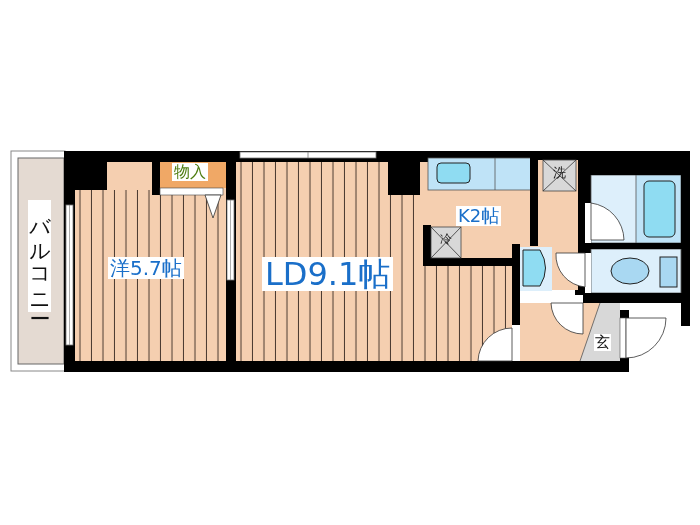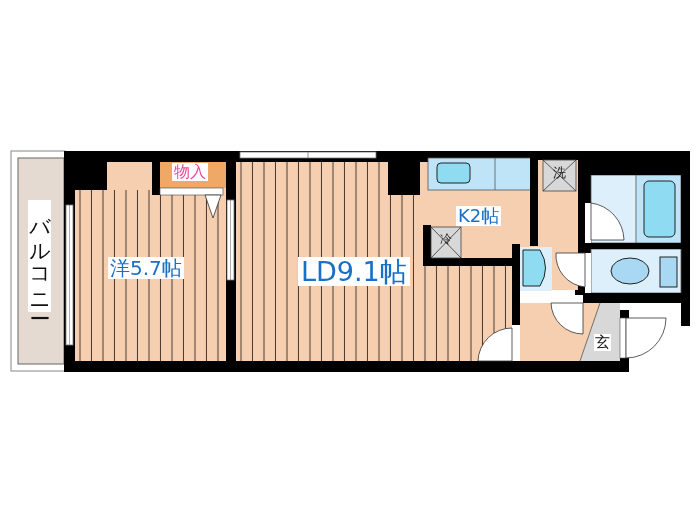--- a/index.html
+++ b/index.html
@@ -1,21 +1,21 @@
 <!DOCTYPE html>
 <html><head>
 <meta charset="utf-8">
 <style>
   html, body { margin: 0; padding: 0; background: #ffffff; }
   body { width: 700px; height: 525px; position: relative; overflow: hidden;
          font-family: "DejaVu Sans", "Liberation Sans", sans-serif; }
   #plan { position: absolute; left: 0; top: 0; }
   .lbl { position: absolute; background: #ffffff; line-height: 1; white-space: nowrap; }
   .blue { color: #1a6fc9; }
-  .orange-lbl { background: #ffffff; color: #ec4899; text-align: right; }
+  .orange-lbl { background: #ffffff; color: #4d7c0f; text-align: right; }
   .vert { writing-mode: vertical-rl; text-orientation: upright; letter-spacing: 2px; color: #111; font-size: 21px; padding: 3px 1px; }
 </style>
 </head>
 <body>
 
 <svg id="plan" width="700" height="525" viewBox="0 0 700 525">
   <defs>
     <pattern id="wood" x="0" y="0" width="11.5" height="10" patternUnits="userSpaceOnUse">
       <rect width="11.5" height="10" fill="#f5cfb0"></rect>
       <rect x="10.5" width="1" height="10" fill="#4a3a30"></rect>
@@ -127,17 +127,17 @@
   </g>
   <g>
     <rect x="620" y="318" width="6" height="40" fill="#ffffff" stroke="#555" stroke-width="0.6"></rect>
     <path d="M626,318 L666,318 A40,40 0 0 1 626,358 Z" fill="#ffffff" stroke="#333" stroke-width="0.8"></path>
   </g>
 </svg>
 
 <div class="lbl vert" style="left:28px; top:200px;">バルコニー</div>
 <div class="lbl blue" style="left:108px; top:257px; font-size:20px; padding:1px 2px;">洋5.7帖</div>
 <div class="lbl orange-lbl" style="left:172px; top:163px; font-size:16px; padding:1px 2px;">物入</div>
-<div class="lbl blue" style="left:262px; top:257px; font-size:27px; padding:1px 3px;margin-left:36px;">LD9.1帖</div>
+<div class="lbl blue" style="left:262px; top:257px; font-size:32px; padding:1px 3px;">LD9.1帖</div>
 <div class="lbl blue" style="left:456px; top:206px; font-size:18px; padding:1px 2px;">K2帖</div>
 <div class="lbl" style="left:440px; top:233px; font-size:12px; background:transparent; color:#222;">冷</div>
 <div class="lbl" style="left:553px; top:166px; font-size:13px; background:transparent; color:#222;">洗</div>
 <div class="lbl" style="left:594px; top:334px; font-size:15px; color:#111; padding:1px;">玄</div>
 
 </body></html>

